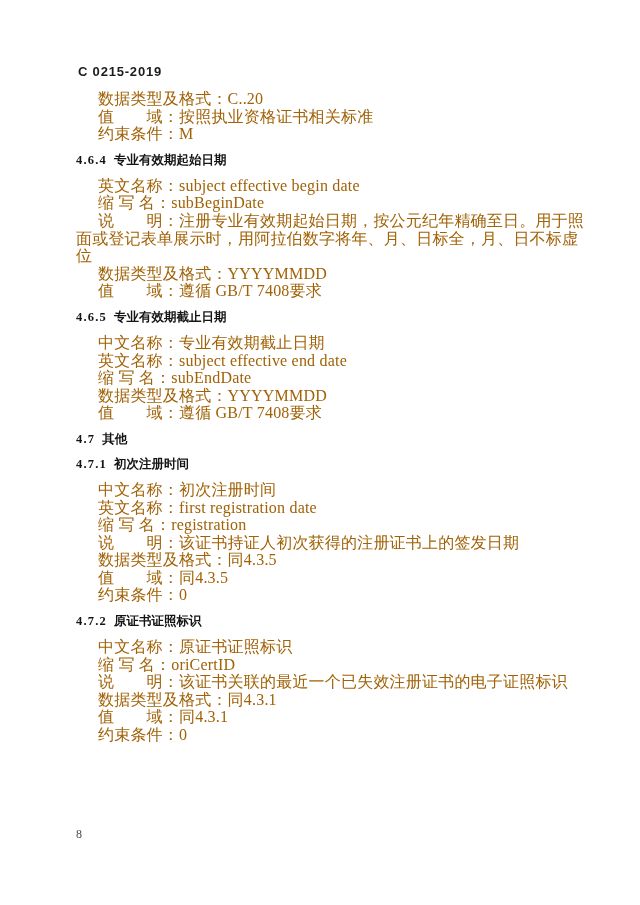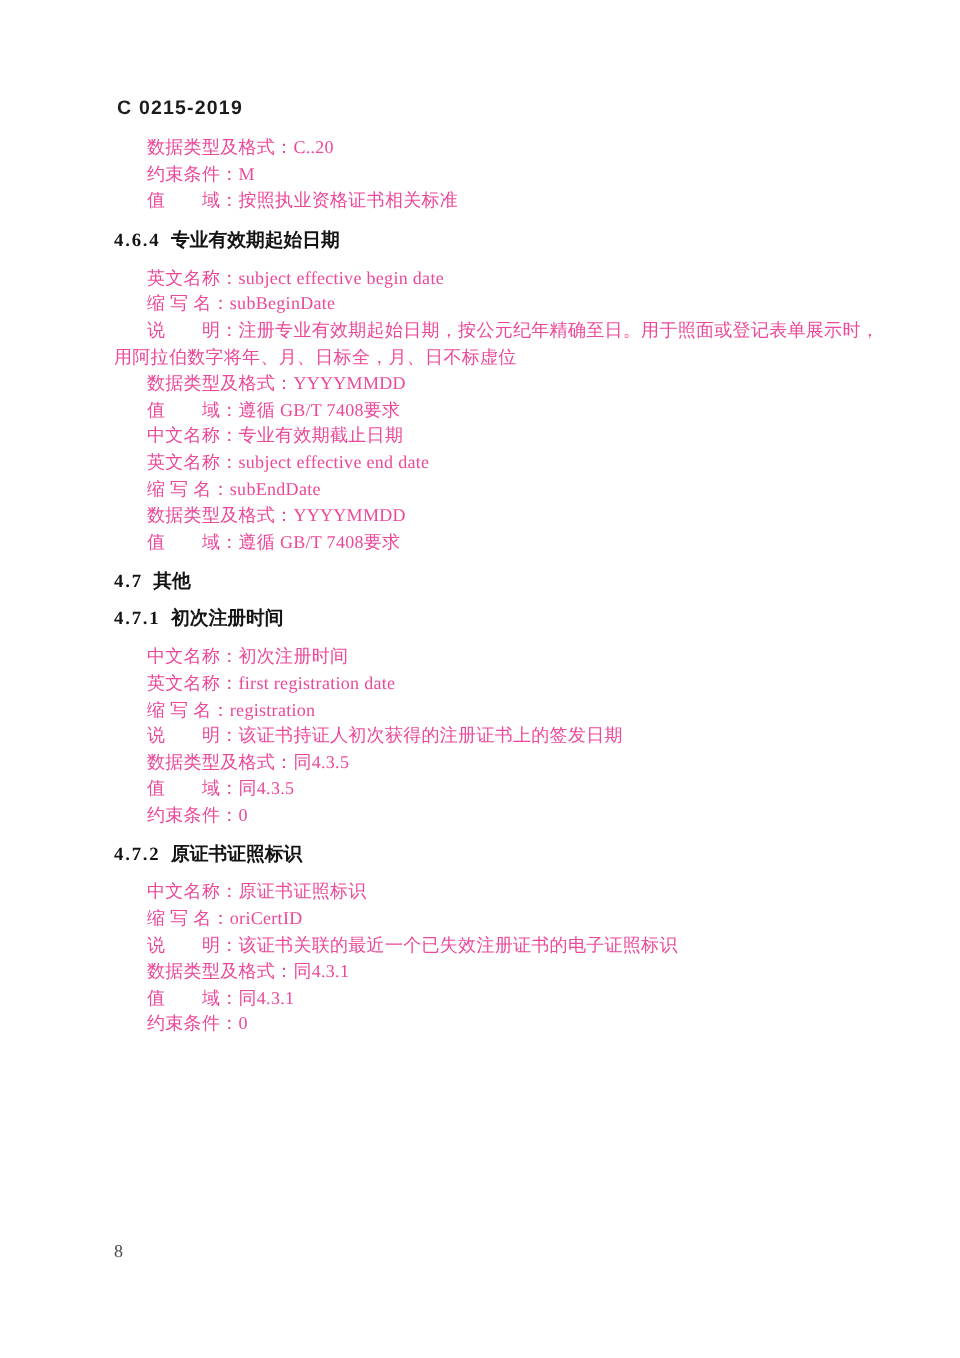--- a/index.html
+++ b/index.html
@@ -29,24 +29,24 @@
     letter-spacing: 0.8px;
     color: #1c1c1c;
     line-height: 16px;
     margin: 0 0 10px 2px;
   }
   .block {
     margin: 0;
   }
   .block p.doc-line {
     margin: 0;
-    font-size: 12px;
+    font-size: 16px;
     line-height: 17.6px;
     text-indent: 22px;
-    color: #ec4899;
+    color: #a16207;
     letter-spacing: 0.2px;
     word-break: break-all;
   }
   h3.section-heading {
     font-family: Liberation Serif, serif;
     font-weight: bold;
     font-size: 12.5px;
     color: #141414;
     line-height: 16px;
     margin: 9px 0 9px 0;
@@ -67,33 +67,34 @@
 </head>
 <body>
 
 <div class="page">
   <div class="content">
 
     <div class="running-header">C 0215-2019</div>
 
     <div class="block">
       <p class="doc-line">数据类型及格式：C..20</p>
+      <p class="doc-line">值　　域：按照执业资格证书相关标准</p>
       <p class="doc-line">约束条件：M</p>
-      <p class="doc-line">值　　域：按照执业资格证书相关标准</p>
     </div>
 
     <h3 class="section-heading"><span class="h-num">4.6.4</span><span class="h-title">专业有效期起始日期</span></h3>
     <div class="block">
       <p class="doc-line">英文名称：subject effective begin date</p>
       <p class="doc-line">缩 写 名：subBeginDate</p>
       <p class="doc-line">说　　明：注册专业有效期起始日期，按公元纪年精确至日。用于照面或登记表单展示时，用阿拉伯数字将年、月、日标全，月、日不标虚位</p>
       <p class="doc-line">数据类型及格式：YYYYMMDD</p>
       <p class="doc-line">值　　域：遵循 GB/T 7408要求</p>
     </div>
 
+    <h3 class="section-heading"><span class="h-num">4.6.5</span><span class="h-title">专业有效期截止日期</span></h3>
     <div class="block">
       <p class="doc-line">中文名称：专业有效期截止日期</p>
       <p class="doc-line">英文名称：subject effective end date</p>
       <p class="doc-line">缩 写 名：subEndDate</p>
       <p class="doc-line">数据类型及格式：YYYYMMDD</p>
       <p class="doc-line">值　　域：遵循 GB/T 7408要求</p>
     </div>
 
     <h3 class="section-heading"><span class="h-num">4.7</span><span class="h-title">其他</span></h3>
 

